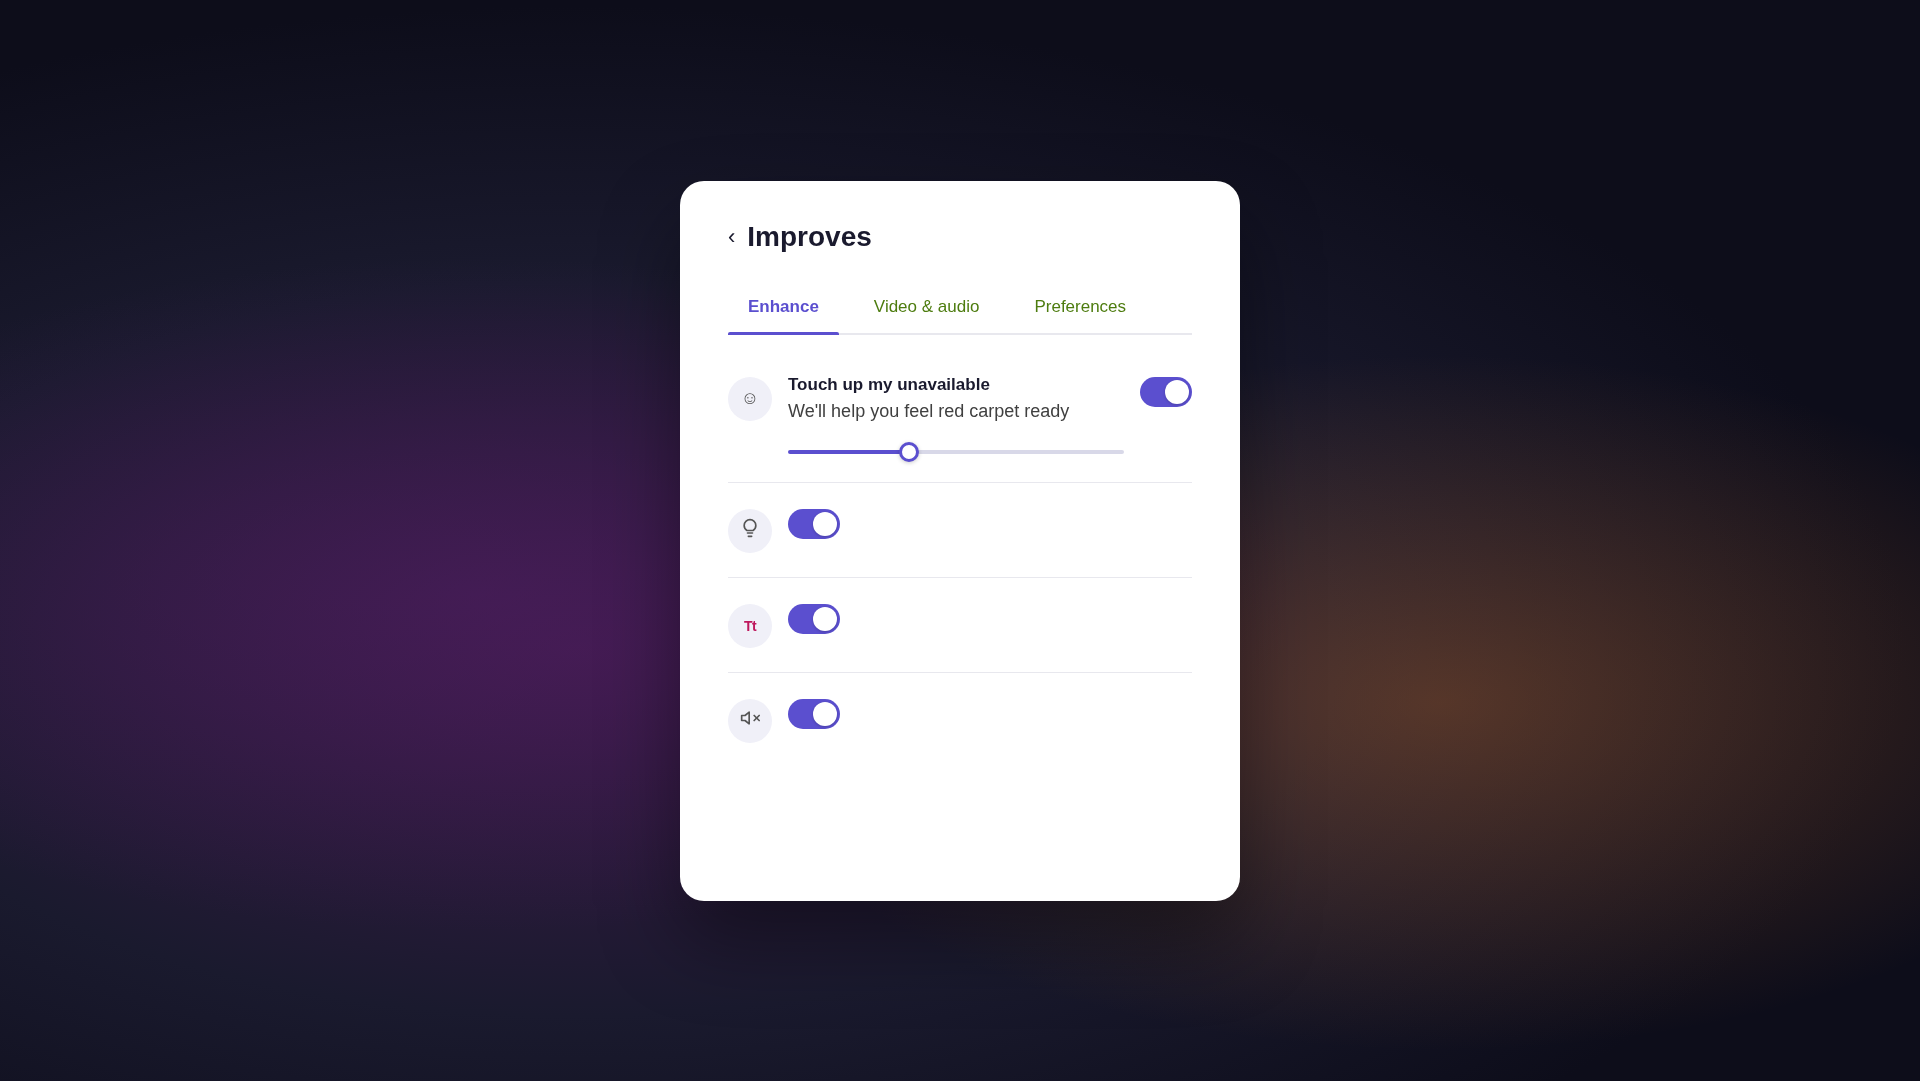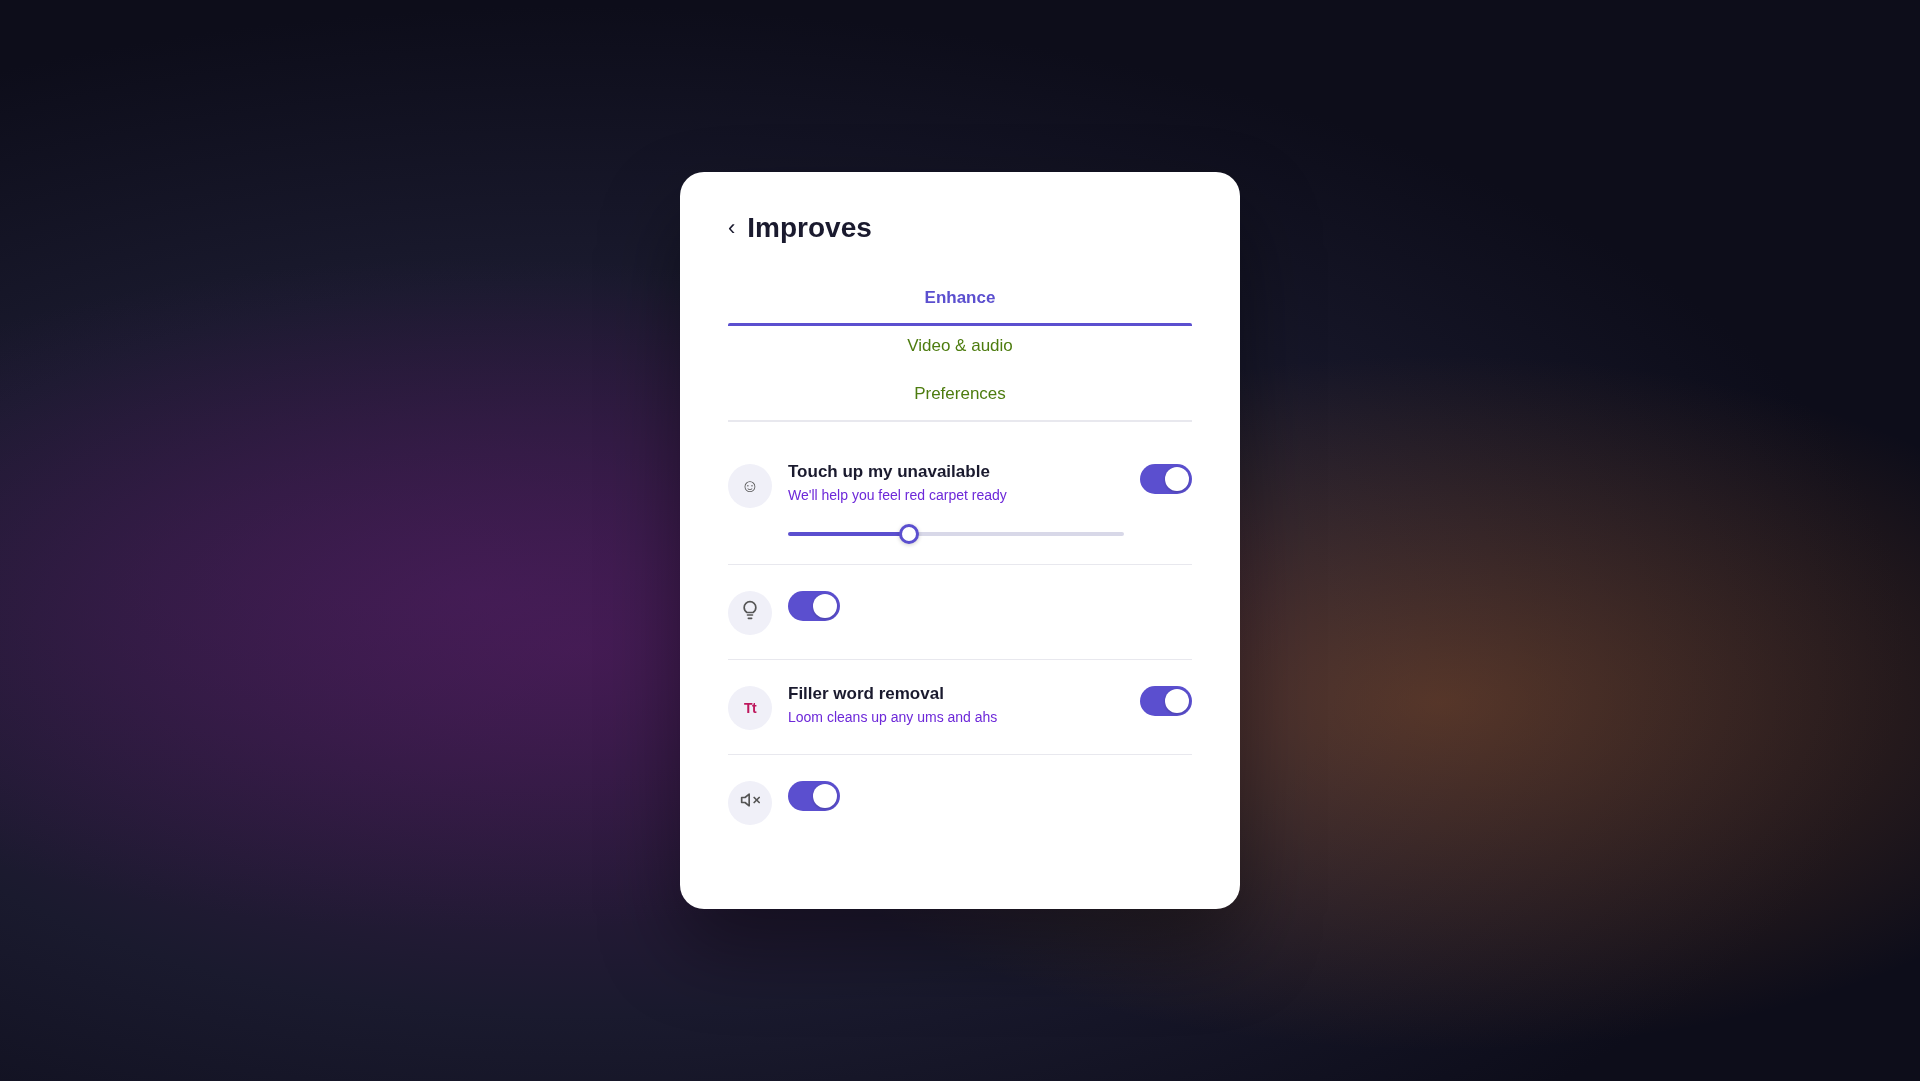--- a/index.html
+++ b/index.html
@@ -62,25 +62,24 @@
     }
 
     .title {
       font-size: 28px;
       font-weight: 700;
       color: #1a1a2e;
     }
 
     .tabs {
       display: flex;
-      gap: 0;
+      gap: 15px;
       margin-bottom: 16px;
       border-bottom: 2px solid #e8e8ee;
       position: relative;
-      flex-direction: column;
     }
 
     .tab {
       padding: 12px 20px 16px;
       font-size: 17px;
       font-weight: 500;
       color: #4d7c0f;
       cursor: pointer;
       background: none;
       border: none;
@@ -149,22 +148,22 @@
     }
 
     .setting-title {
       font-size: 17px;
       font-weight: 700;
       color: #1a1a2e;
       margin-bottom: 4px;
     }
 
     .setting-desc {
-      font-size: 14px;
-      color: #6d28d9;
+      font-size: 18px;
+      color: #404040;
       line-height: 1.4;
     }
 
     .setting-right {
       display: flex;
       align-items: flex-start;
       padding-top: 2px;
       flex-shrink: 0;
     }
 
@@ -285,24 +284,20 @@
             <div class="toggle-thumb"></div>
           </div>
         </label>
       </div>
     </div>
 
     <div class="setting-item">
       <div class="setting-icon-wrap">
         <span class="setting-text-icon">Tt</span>
       </div>
-      <div class="setting-content">
-        <div class="setting-title">Filler word removal</div>
-        <div class="setting-desc">Loom cleans up any ums and ahs</div>
-      </div>
       <div class="setting-right">
         <label class="toggle">
           <div class="toggle-track">
             <div class="toggle-thumb"></div>
           </div>
         </label>
       </div>
     </div>
 
     <div class="setting-item">

